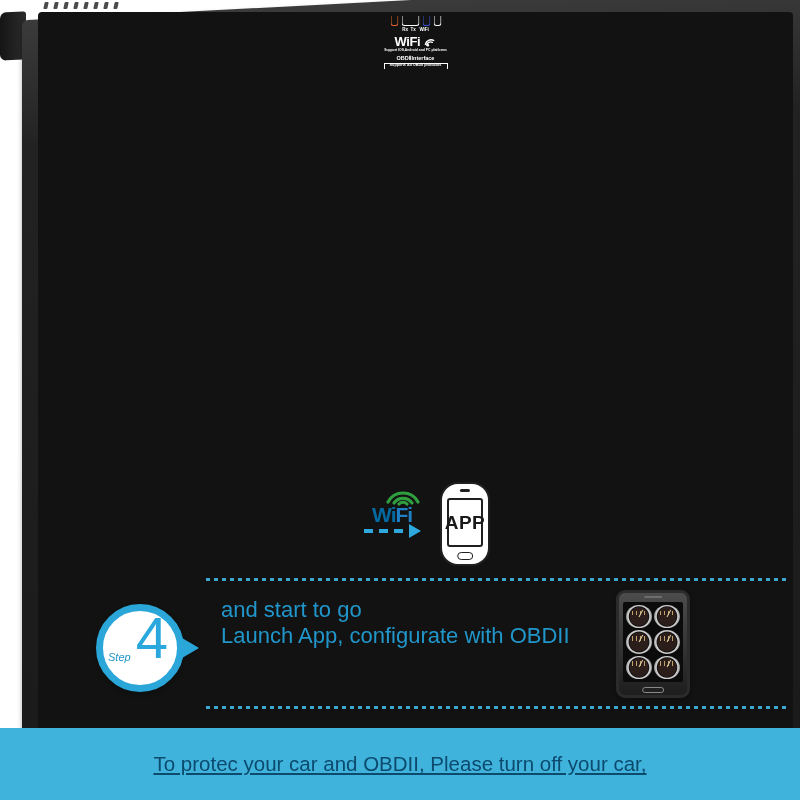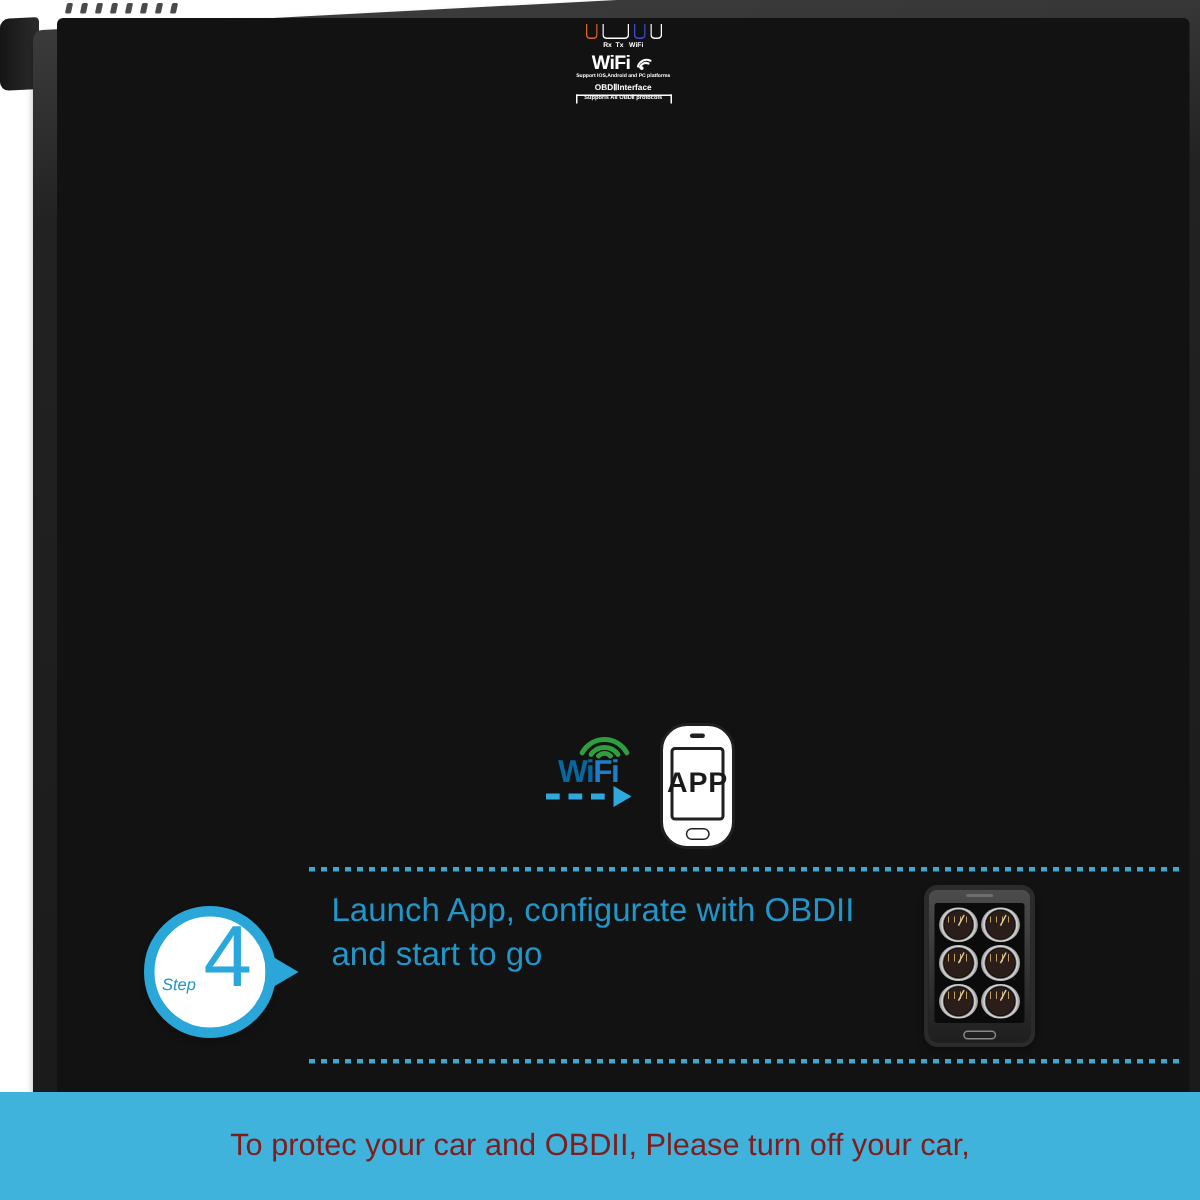--- a/index.html
+++ b/index.html
@@ -224,21 +224,21 @@
     background: repeating-linear-gradient(90deg,#e8c27c 0 1px, transparent 1px 4px); opacity:.8; }
   #s4-phone .home { position:absolute; left:50%; transform:translateX(-50%); bottom:2px; width:32%; height:6px; border:1.4px solid #888; border-radius:5px; }
   #s4-phone .spk { position:absolute; left:50%; transform:translateX(-50%); top:3px; width:26%; height:2px; background:#6d6d6d; border-radius:2px; }
 
   
   #footer-band {
     position:absolute; left:0; bottom:0; width:800px; height:72px;
     background:#3fb3db;
     display:flex; flex-direction:column; align-items:center; justify-content:center;
   }
-  #footer-band div { color:#7f1d1d; font-size:20.5px; line-height:1.35; white-space:nowrap; }
+  #footer-band div { color:#0c4a6e; font-size:20.5px; line-height:1.35; white-space:nowrap;text-decoration:underline; }
 </style>
 </head>
 <body>
 
 <div id="page-title">Easy to Use</div>
 
 <div id="hero-plug"></div>
 <div id="hero-device" class="device">
   <div class="hero-ribs">
     <i></i>
@@ -427,22 +427,22 @@
 
 <div class="divider" style="left:206px; top:578px; width:584px;"></div>
 
 <div class="step-row" style="top:592px; height:110px;">
   <div class="badge" style="left:96px; top:12px;">
     <span class="num">4</span>
     <span class="lbl">Step</span>
     <span class="point"></span>
   </div>
   <div style="position:absolute; left:221px; top:2px;">
+    <div class="step-heading" style="margin-top:3px;">and start to go</div>
     <div class="step-heading">Launch App, configurate with OBDII</div>
-    <div class="step-heading" style="margin-top:3px;">and start to go</div>
   </div>
 </div>
 
 <div id="s4-phone">
   <span class="spk"></span>
   <div class="scr">
     <div class="gauge">
         <span class="tick"></span>
       </div>
     <div class="gauge">

